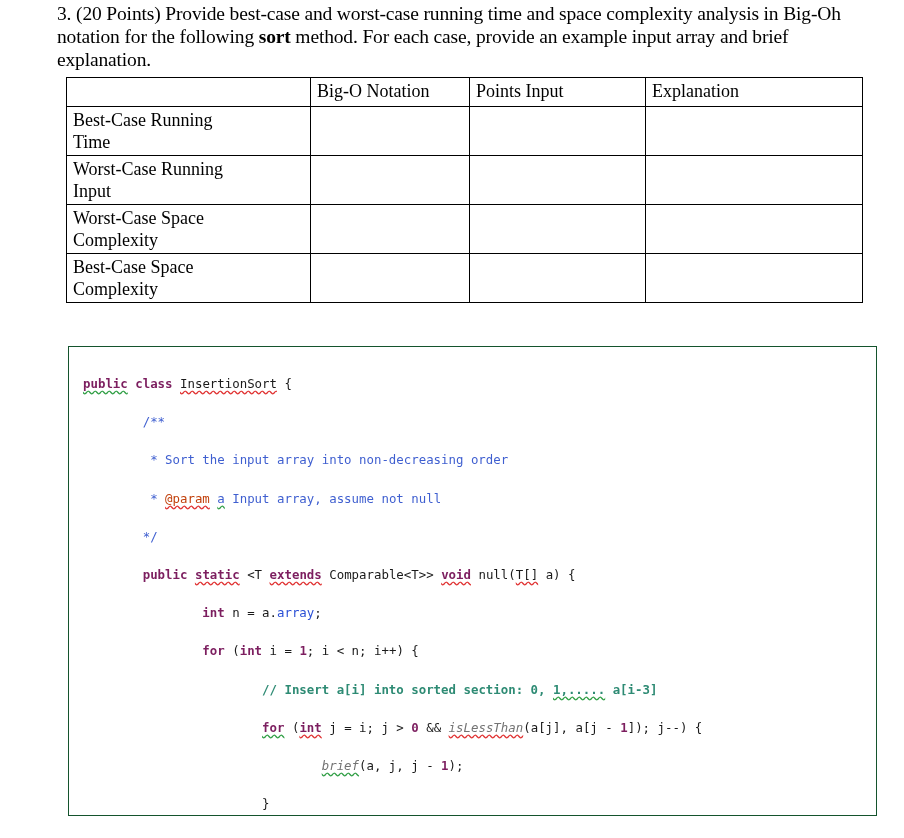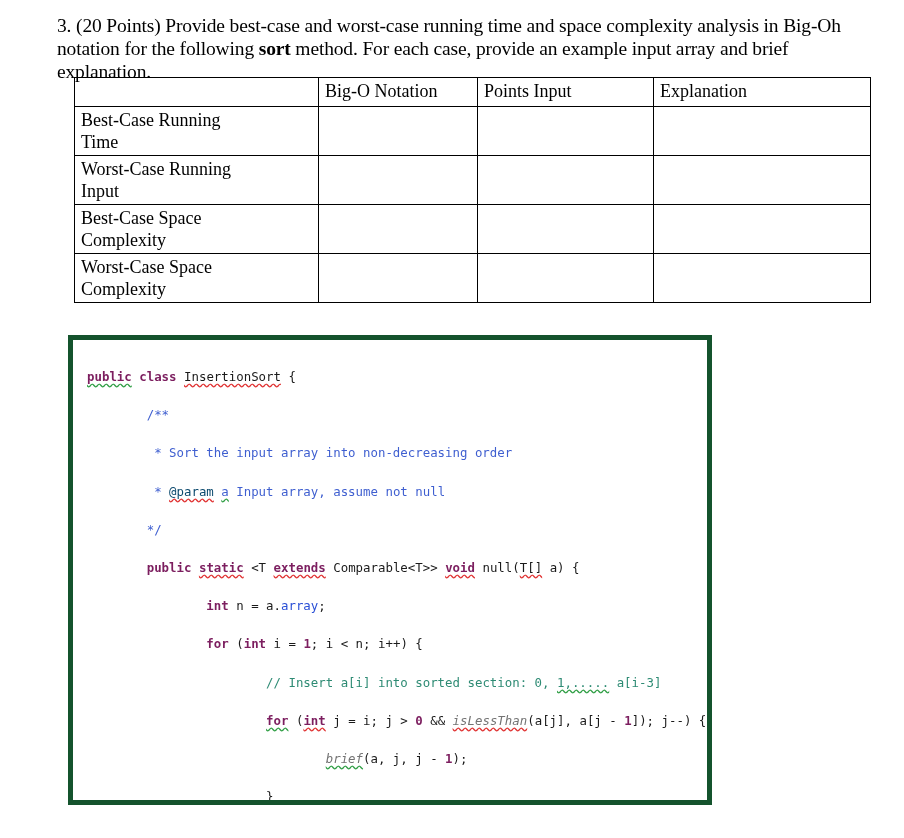--- a/index.html
+++ b/index.html
@@ -18,36 +18,36 @@
   .page {
     position: relative;
     width: 904px;
     height: 838px;
   }
 
   
   .question {
     position: absolute;
     left: 57px;
-    top: 14px;
+    top: 2px;
     width: 795px;
     font-family: "Liberation Serif", serif;
     font-size: 19.5px;
     line-height: 23.2px;
     color: #000000;
     letter-spacing: -0.15px;
   }
   .question b {
     font-weight: bold;
   }
 
   
   .analysis-table {
     position: absolute;
-    left: 74px;
+    left: 66px;
     top: 77px;
     width: 796px;
     border-collapse: collapse;
     table-layout: fixed;
     font-family: "Liberation Serif", serif;
     font-size: 18px;
   }
   .analysis-table td,
   .analysis-table th {
     border: 1px solid #000000;
@@ -70,24 +70,24 @@
   }
   .rowlabel-text {
     display: block;
     max-width: 175px;
   }
 
   
   .code-card {
     position: absolute;
     left: 68px;
-    top: 335px;
-    width: 644px;
+    top: 346px;
+    width: 809px;
     height: 470px;
-    border: 5px solid #14532d;
+    border: 1px solid #14532d;
     background: #ffffff;
     box-sizing: border-box;
     overflow: hidden;
   }
   .code-body {
     font-family: "DejaVu Sans Mono", monospace;
     font-size: 12.4px;
     line-height: 19.1px;
     padding: 8px 0 0 14px;
     white-space: pre;
@@ -98,22 +98,22 @@
   
   .kw {
     color: #7c1e5f;
     font-weight: bold;
   }
   .num {
     color: #7c1e5f;
     font-weight: bold;
   }
   .jdoc    { color: #3f5fd0; }
-  .jdoc-tag{ color: #0c4a6e; }
-  .cmt     { color: #2e8b74; }
+  .jdoc-tag{ color: #c2410c; }
+  .cmt     { color: #2e8b74; font-weight: bold; }
   .plain   { color: #1a1a1a; }
   .fld     { color: #2a4fd6; }
   .mth     { font-style: italic; color: #737373; }
 
   
   .sq-red {
     text-decoration: underline wavy #e03131;
     text-decoration-skip-ink: none;
     text-underline-offset: 2px;
   }
@@ -159,29 +159,29 @@
       <tr class="row-label">
         <td>
             <span class="rowlabel-text">Worst-Case Running Input</span>
           </td>
         <td></td>
         <td></td>
         <td></td>
       </tr>
       <tr class="row-label">
         <td>
+            <span class="rowlabel-text">Worst-Case Space Complexity</span>
+          </td>
+        <td></td>
+        <td></td>
+        <td></td>
+      </tr>
+      <tr class="row-label">
+        <td>
             <span class="rowlabel-text">Best-Case Space Complexity</span>
-          </td>
-        <td></td>
-        <td></td>
-        <td></td>
-      </tr>
-      <tr class="row-label">
-        <td>
-            <span class="rowlabel-text">Worst-Case Space Complexity</span>
           </td>
         <td></td>
         <td></td>
         <td></td>
       </tr>
     </tbody>
   </table>
 
   <div class="code-card">
     <div class="code-body">

